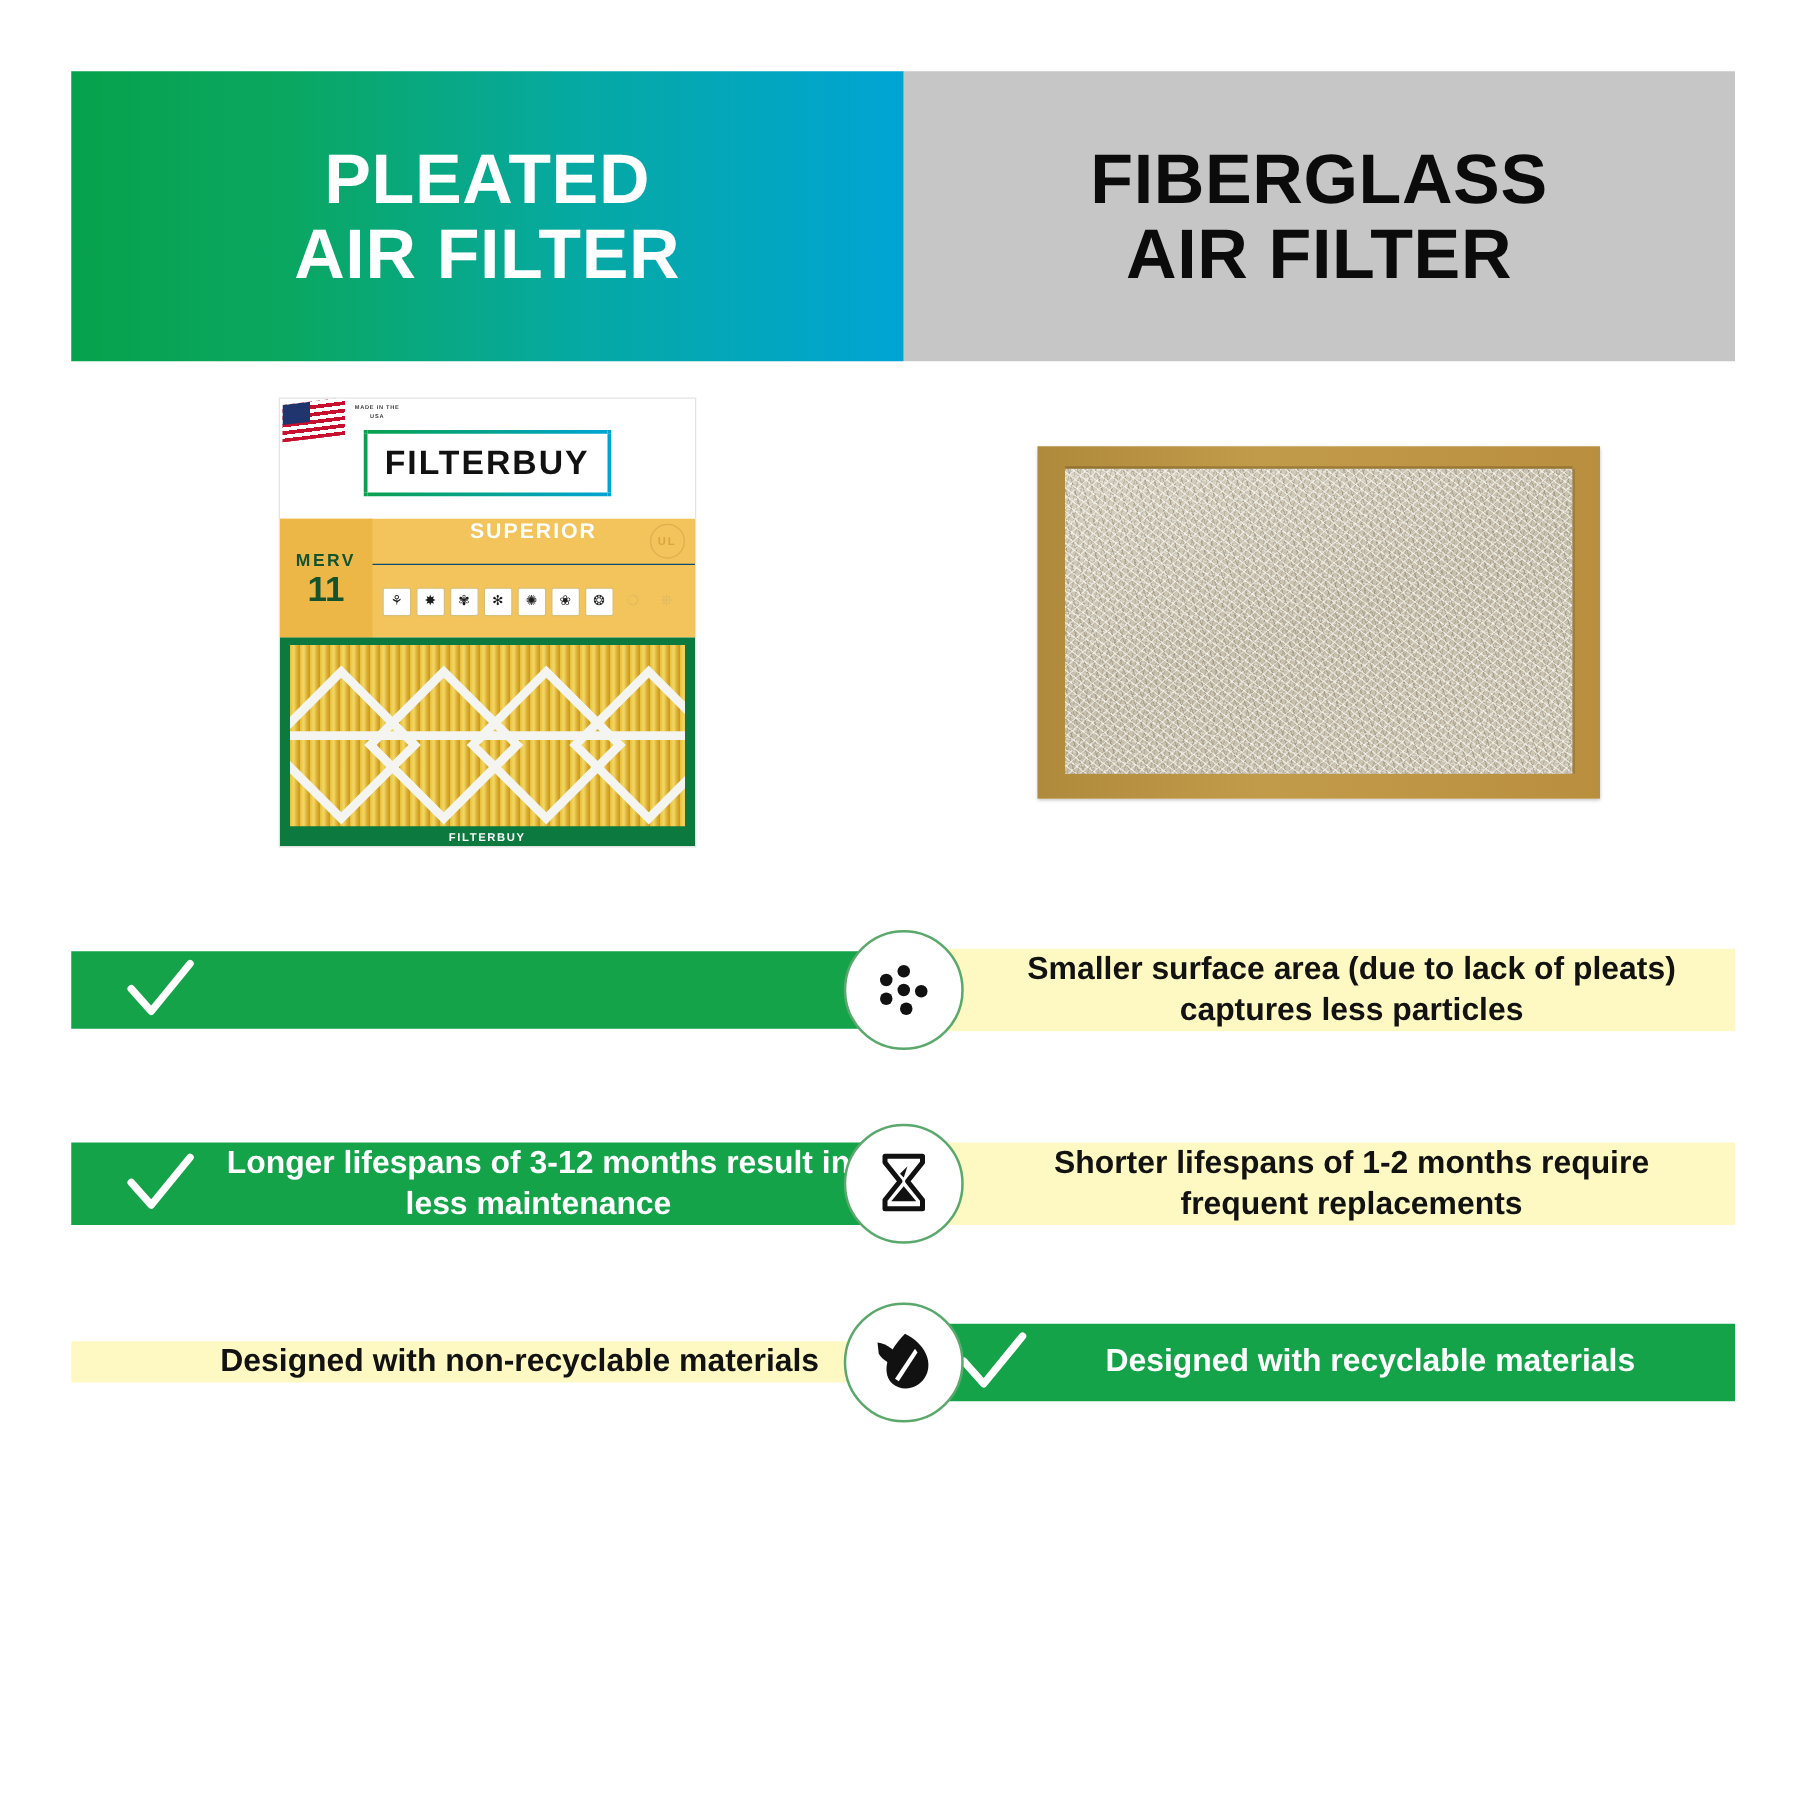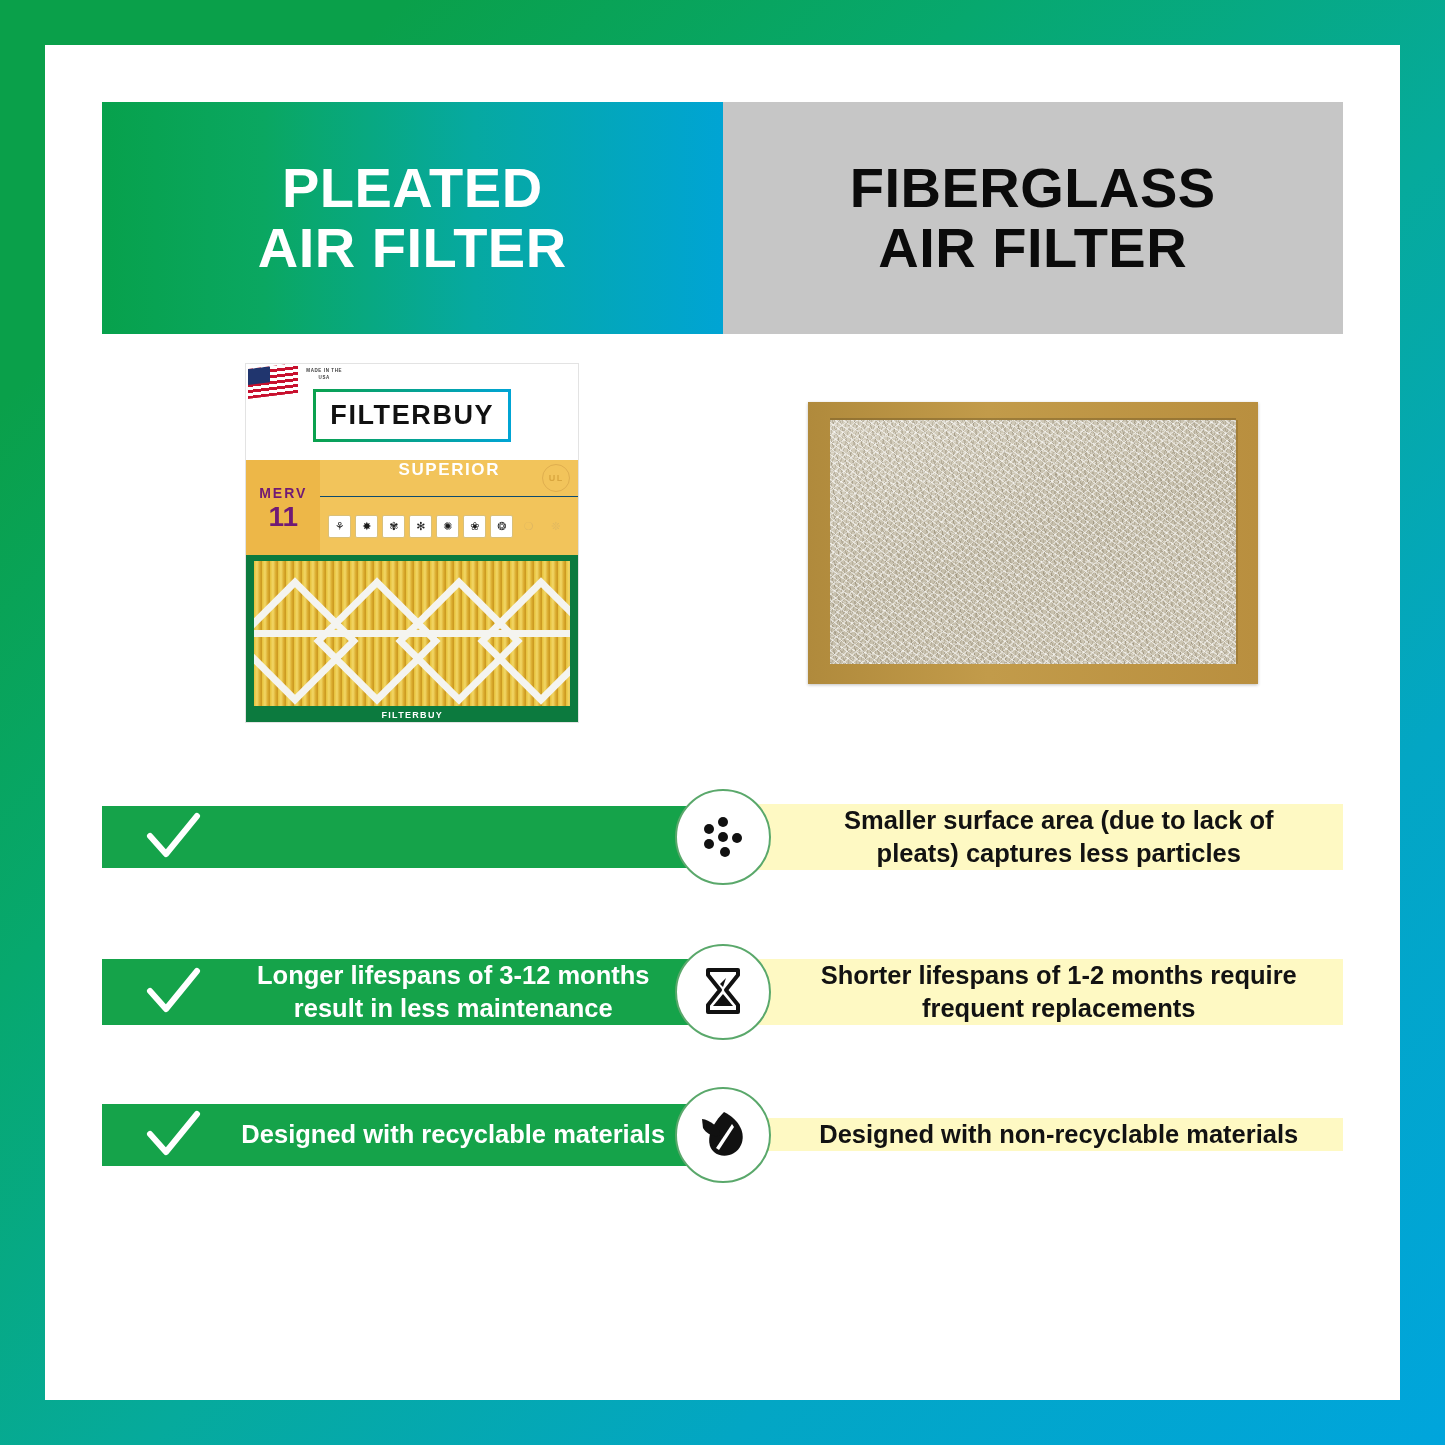--- a/index.html
+++ b/index.html
@@ -20,21 +20,20 @@
     width: 1445px;
     height: 1445px;
     box-sizing: border-box;
     background: linear-gradient(135deg,
                 #0aa04a 0%,
                 #0aa04a 14%,
                 #07a86e 34%,
                 #06aa9c 55%,
                 #03a6c4 75%,
                 #00a5dc 100%);
-    padding: 45px;
   }
   .white-mat {
     position: relative;
     width: 100%;
     height: 100%;
     background: #ffffff;
     box-sizing: border-box;
     padding: 57px 57px 60px 57px;
   }
   .board {
@@ -178,21 +177,21 @@
   }
   .fb-merv-row {
     height: 95px;
     background: #f2c45b;
     display: flex;
     position: relative;
   }
   .fb-merv {
     width: 74px;
     background: #edb748;
-    color: #701a75;
+    color: #14532d;
     display: flex;
     flex-direction: column;
     align-items: center;
     justify-content: center;
     flex: 0 0 74px;
   }
   .fb-merv-label { font-size: 14px; font-weight: 700; letter-spacing: 2px; }
   .fb-merv-num { font-size: 28px; font-weight: 700; line-height: 1; margin-top: 2px; }
   .fb-merv-right {
     flex: 1;
@@ -525,30 +524,30 @@
             <svg width="56" height="56" viewBox="0 0 56 56">
               <path d="M13 6 H43 L43 11 L31 26 L43 41 V48 H13 V41 L25 26 L13 11 Z" fill="none" stroke="#111" stroke-width="4" stroke-linejoin="round"></path>
               <path d="M18 42 H38 L28 30 Z" fill="#111"></path>
               <path d="M25 20 L31 14 L28 23 Z" fill="#111"></path>
             </svg>
           </div>
         </div>
 
 
         <div class="row" style="height:145px;">
+          <div class="cell cell-right">
+            <div class="row-text">Designed with non-recyclable materials</div>
+          </div>
           <div class="cell cell-left">
             <div class="check">
               <svg viewBox="0 0 62 62">
                   <path d="M8 30 L24 48 L55 10" fill="none" stroke="#ffffff" stroke-width="6" stroke-linecap="round" stroke-linejoin="round"></path>
                 </svg>
             </div>
             <div class="row-text">Designed with recyclable materials</div>
-          </div>
-          <div class="cell cell-right">
-            <div class="row-text">Designed with non-recyclable materials</div>
           </div>
           <div class="badge">
             <svg width="58" height="56" viewBox="0 0 58 56">
               <path d="M30 5 C46 13 52 27 47 38 C42 49 28 52 20 45 C12 38 13 22 30 5 Z" fill="#111"></path>
               <path d="M8 12 C16 13 24 19 27 28 C22 31 13 28 9 21 Z" fill="#111"></path>
               <path d="M38 17 L22 41 L25 43 L40 20 Z" fill="#ffffff"></path>
             </svg>
           </div>
         </div>
 

